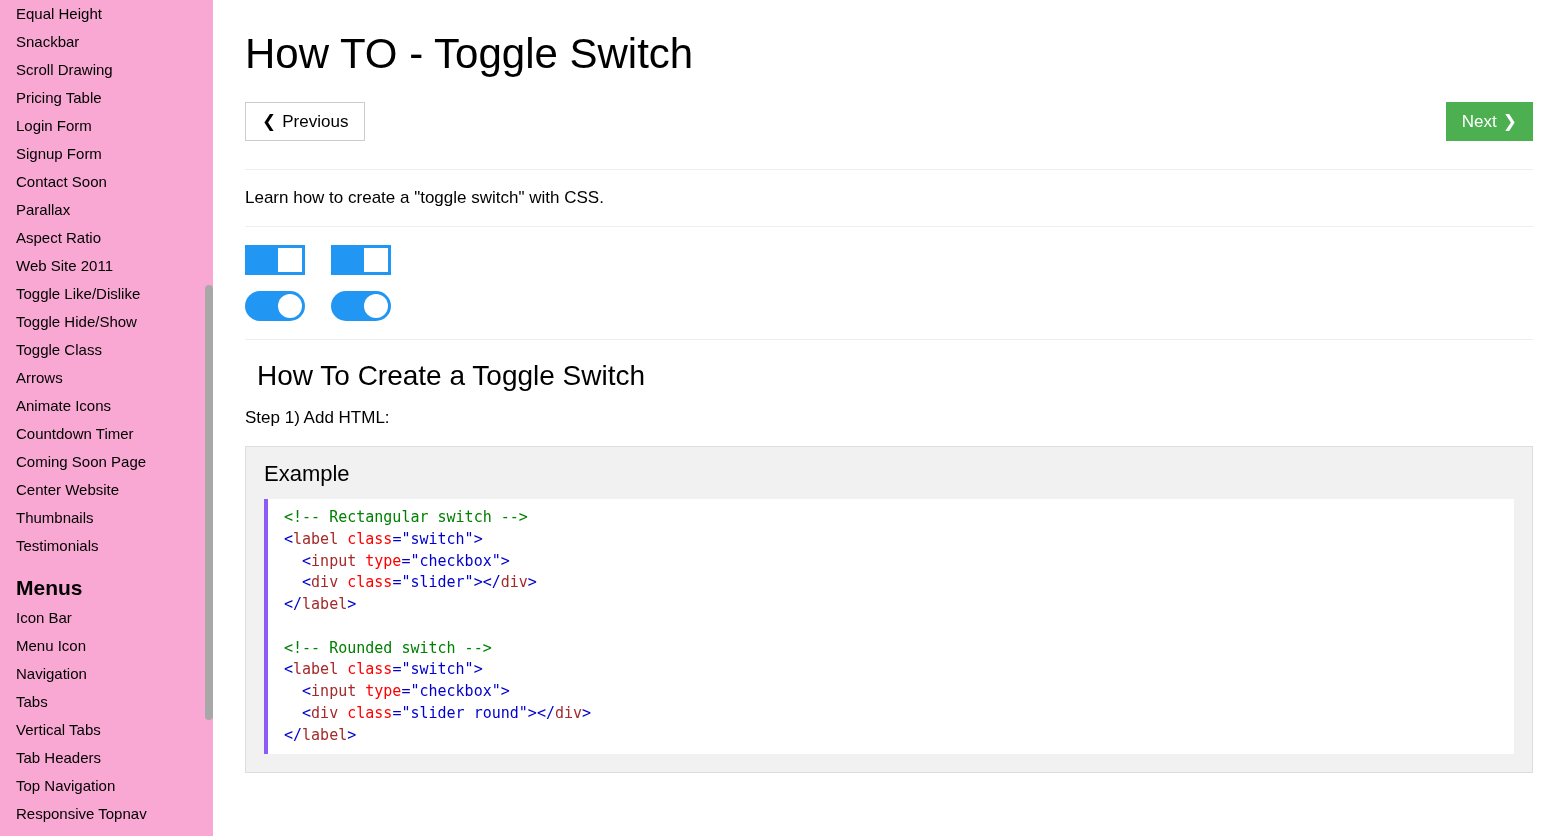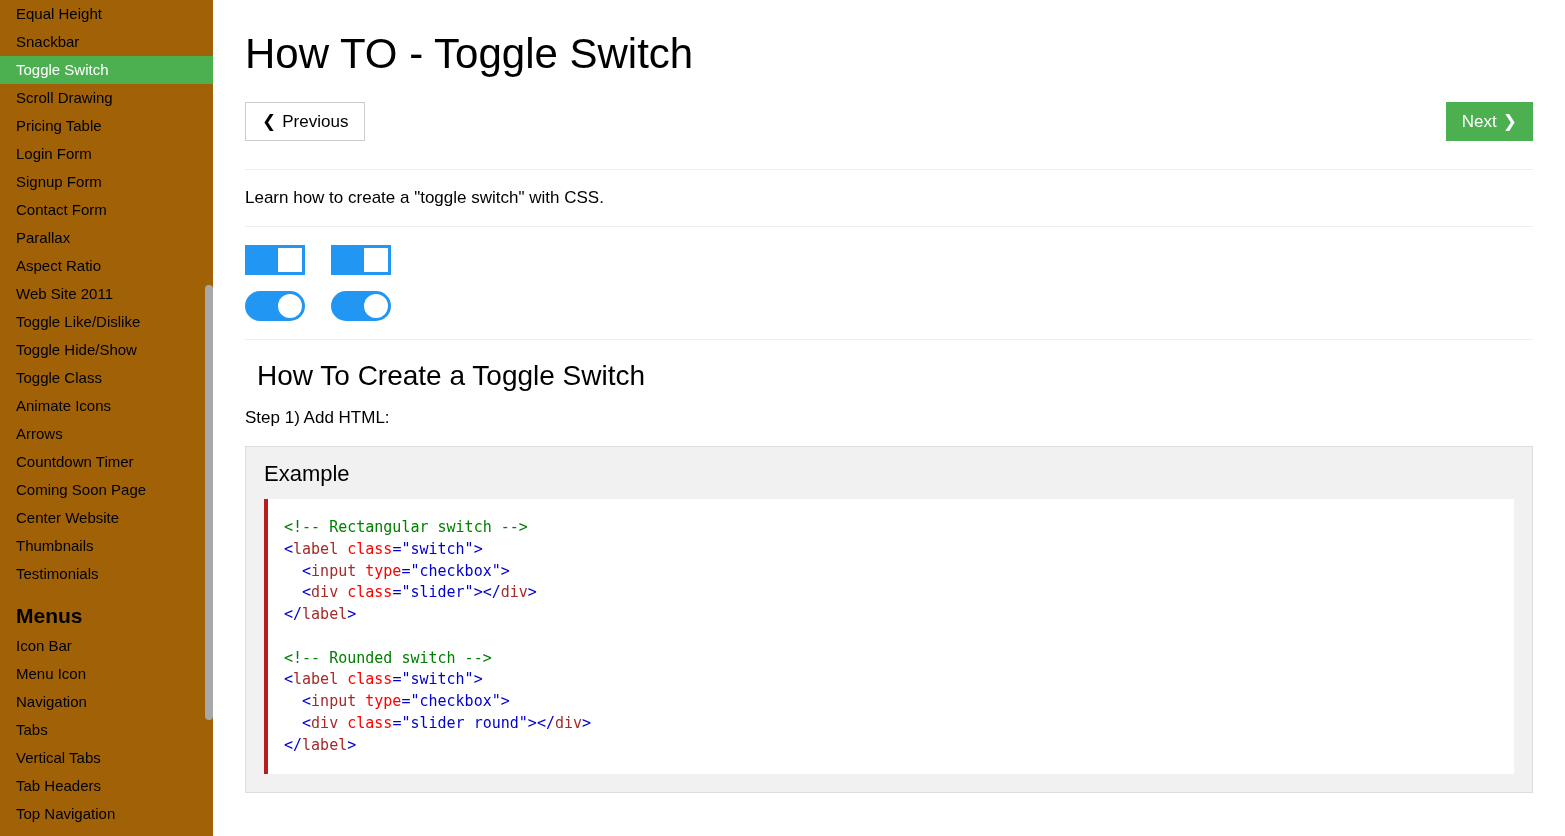--- a/index.html
+++ b/index.html
@@ -7,21 +7,21 @@
   font-family: "Segoe UI", Arial, sans-serif;
   font-size: 15px;
   color: #000;
   display: flex;
   width: 1565px;
   height: 836px;
   overflow: hidden;
 }
 .sidebar {
   width: 213px;
-  background: #a16207;
+  background: #f9a8d4;
   height: 100%;
   overflow-y: auto;
   flex-shrink: 0;
   position: relative;
 }
 .sidebar-scroll-track {
   position: absolute;
   right: 0;
   top: 285px;
   width: 8px;
@@ -129,53 +129,52 @@
   border: 1px solid #ddd;
   padding: 14px 18px 18px;
 }
 .example-box h3 {
   font-size: 22px;
   font-weight: 400;
   margin-bottom: 12px;
 }
 .code-block {
   background: #fff;
-  border-left: 4px solid #b91c1c;
-  padding: 18px 16px;
+  border-left: 4px solid #8b5cf6;
+  padding: 8px 16px;
   font-family: Consolas, Menlo, monospace;
   font-size: 15px;
   line-height: 1.45;
   white-space: pre;
 }
 .c-comment { color: green; }
 .c-tag     { color: brown; }
 .c-attr    { color: red; }
 .c-val     { color: mediumblue; }
 </style>
 </head>
 <body>
 
 <div class="sidebar">
   <div id="sb1">
       <a>Equal Height</a>
       <a>Snackbar</a>
-      <a class="active">Toggle Switch</a>
       <a>Scroll Drawing</a>
       <a>Pricing Table</a>
       <a>Login Form</a>
       <a>Signup Form</a>
-      <a>Contact Form</a>
+      <a>Contact Soon</a>
       <a>Parallax</a>
       <a>Aspect Ratio</a>
       <a>Web Site 2011</a>
       <a>Toggle Like/Dislike</a>
       <a>Toggle Hide/Show</a>
       <a>Toggle Class</a>
+      <a>Arrows</a>
       <a>Animate Icons</a>
-      <a>Arrows</a>
       <a>Countdown Timer</a>
       <a>Coming Soon Page</a>
       <a>Center Website</a>
       <a>Thumbnails</a>
       <a>Testimonials</a>
     </div>
   <h2>Menus</h2>
   <div id="sb2">
       <a>Icon Bar</a>
       <a>Menu Icon</a>

